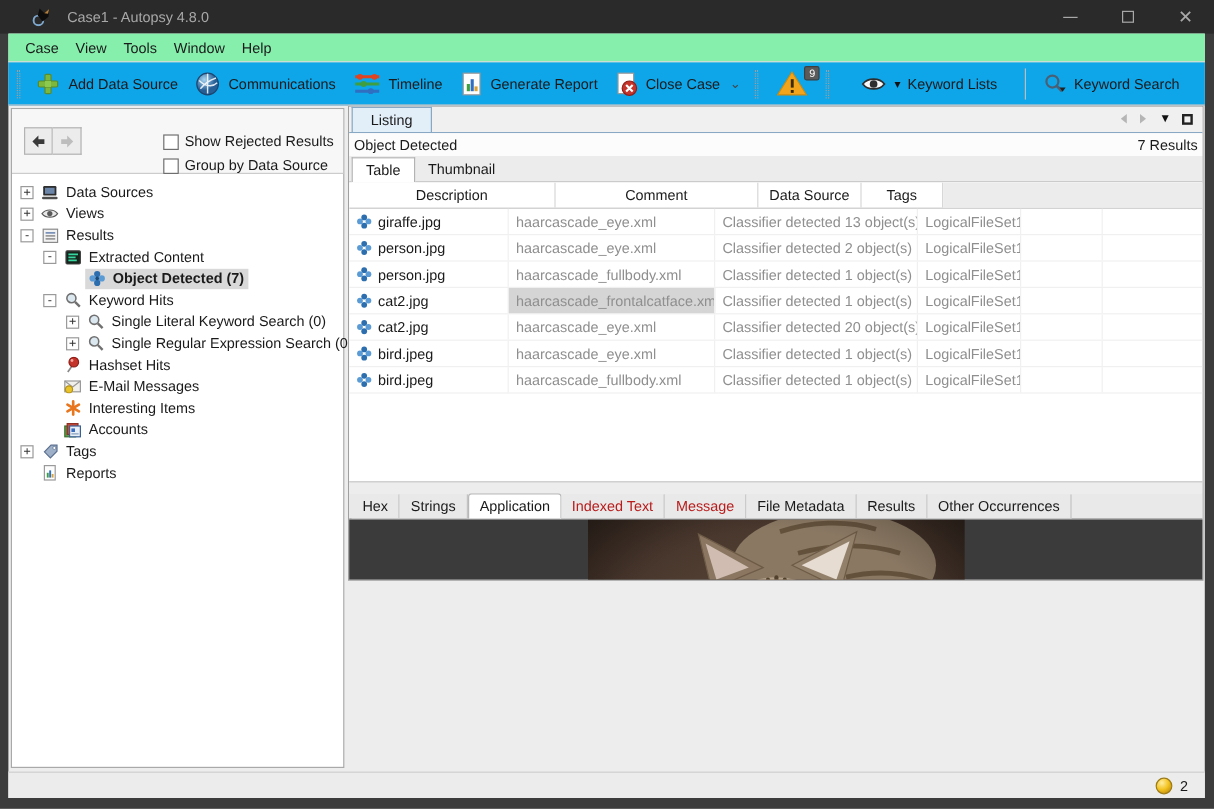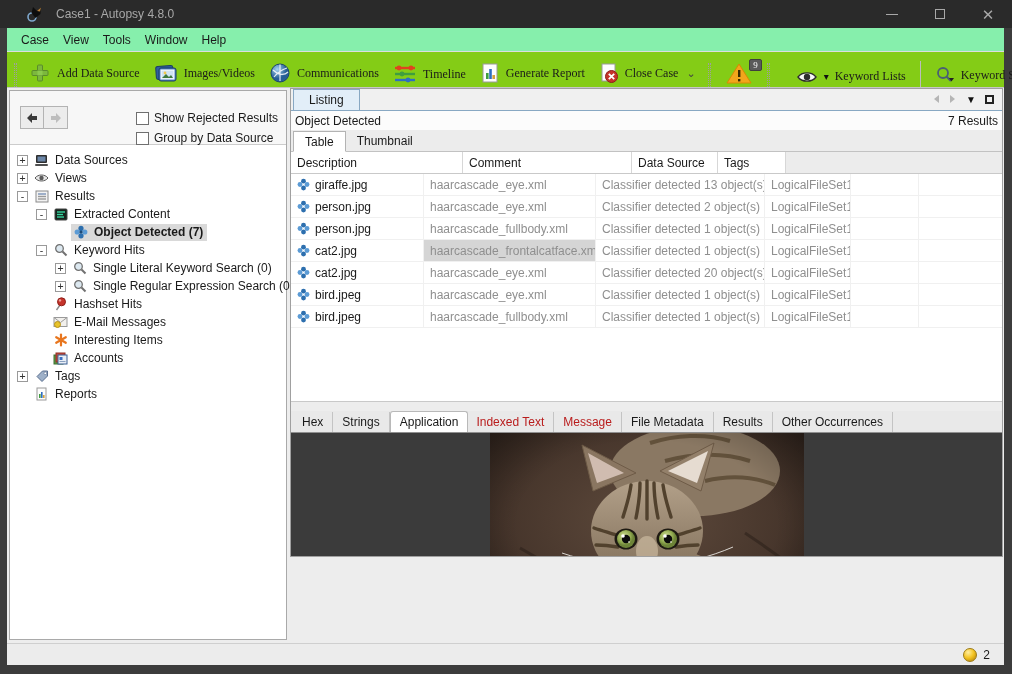--- a/index.html
+++ b/index.html
@@ -22,22 +22,22 @@
   .max-glyph { width:10px; height:10px; border:1px solid #a8a8a8; display:inline-block; }
   .close-glyph { font-size:15px; line-height:15px; }
 
   
   .app { position:absolute; left:7px; top:28px; width:997px; height:637px; background:#ededed; }
 
   .menubar { height:24px; background:#86efac; border-bottom:1px solid #dddddd;
     display:flex; align-items:center; padding-left:7px; }
   .menu-item { padding:0 7px; height:100%; display:flex; align-items:center; }
 
-  .toolbar { height:36px; background:#84cc16; border-bottom:1px solid #c6c6c6;
-    display:flex; align-items:flex-end; padding-left:2px;font-family:Liberation Serif, serif; }
+  .toolbar { height:36px; background:#0ea5e9; border-bottom:1px solid #c6c6c6;
+    display:flex; align-items:center; padding-left:2px; }
   .grip { width:3px; height:24px; border-left:1px dotted #9f9f9f; border-right:1px dotted #9f9f9f; margin:0 5px; flex:none; }
   .tbtn { display:flex; align-items:center; gap:6px; padding:3px 7px; flex:none; }
   .tsep { width:1px; height:26px; background:#bcbcbc; margin:0 7px; flex:none; }
   .chev { color:#444; font-size:11px; margin-left:2px; }
   .warn-wrap { position:relative; padding:2px 10px; }
   .badge { position:absolute; top:-1px; right:0px; background:#5a5a5a; color:#fff; font-size:9px;
     line-height:10px; padding:0 3px; border-radius:2px; border:1px solid #3f3f3f; }
   .spacer { flex:1; }
 
   
@@ -58,22 +58,22 @@
   .tree-row { height:18px; display:flex; align-items:center; white-space:nowrap; }
   .exp { width:11px; height:11px; border:1px solid #9a9a9a; background:#fff; color:#333;
     font-size:10px; line-height:9px; text-align:center; margin-right:5px; flex:none;
     font-family:"DejaVu Sans Mono", monospace; }
   .stub { width:16px; flex:none; }
   .tree-icon { width:17px; height:15px; margin-right:5px; flex:none; display:flex; align-items:center; justify-content:center; }
   .sel-wrap { display:flex; align-items:center; background:#d9d9d9; padding:1px 4px 1px 1px;font-weight:bold; }
   .sel-wrap .tree-icon { margin-right:5px; }
 
   
-  .main-panel { position:absolute; left:283px; top:0; width:713px; height:469px;
-    display:flex; flex-direction:column; background:#ffffff; border:1px solid #a0a0a0; }
+  .main-panel { position:absolute; left:283px; top:0; width:713px; height:396px;
+    display:flex; flex-direction:column; background:#ffffff; border:1px solid #a0a0a0;text-align:center; }
   .doc-tabbar { height:22px; background:#f0f0f0; border-bottom:1px solid #88a8c3;
     display:flex; align-items:flex-end; flex:none; }
   .doc-tab { height:21px; padding:0 15px; background:#e2eef8; border:1px solid #88a8c3; border-bottom:none;
     display:flex; align-items:center; margin-left:2px; }
   .doc-controls { margin-left:auto; display:flex; align-items:center; gap:9px; padding-right:8px; height:22px; }
   .tri { font-size:10px; color:#111; }
   .sq { width:9px; height:9px; border:2px solid #222; }
 
   .result-header { height:19px; background:#fcfcfc; display:flex; align-items:center; padding:0 4px; flex:none; }
   .result-header .count { margin-left:auto; }
@@ -149,30 +149,20 @@
 
   <div class="toolbar">
     <span class="grip"></span>
     <div class="tbtn">
       <svg width="22" height="22" viewBox="0 0 22 22">
         <rect x="8.5" y="3" width="5" height="16" rx="1" fill="#7cb83d" stroke="#5a8c2a"></rect>
         <rect x="3" y="8.5" width="16" height="5" rx="1" fill="#7cb83d" stroke="#5a8c2a"></rect>
         <rect x="8.5" y="8.5" width="5" height="5" fill="#8cc94e"></rect>
       </svg>
       <span>Add Data Source</span>
-    </div>
-    <div class="tbtn">
-      <svg width="24" height="22" viewBox="0 0 24 22">
-        <rect x="2" y="4" width="17" height="13" rx="2" fill="#2f5e9e" stroke="#1d3c66" transform="rotate(-4 10 10)"></rect>
-        <rect x="5" y="6" width="17" height="13" rx="2" fill="#4a7fc1" stroke="#1d3c66"></rect>
-        <rect x="7" y="8" width="13" height="9" fill="#cfe2f4" stroke="#ffffff"></rect>
-        <circle cx="11" cy="11" r="1.4" fill="#f2c94c"></circle>
-        <path d="M8,16 L12,12 L15,15 L17,13 L19,16 Z" fill="#3f7a3f"></path>
-      </svg>
-      <span>Images/Videos</span>
     </div>
     <div class="tbtn">
       <svg width="22" height="22" viewBox="0 0 22 22">
         <defs>
             <radialGradient id="comg" cx="35%" cy="30%">
               <stop offset="0%" stop-color="#a6d4f0"></stop>
               <stop offset="100%" stop-color="#265e96"></stop>
             </radialGradient>
           </defs>
         <circle cx="11" cy="11" r="9" fill="url(#comg)" stroke="#1d466f"></circle>

